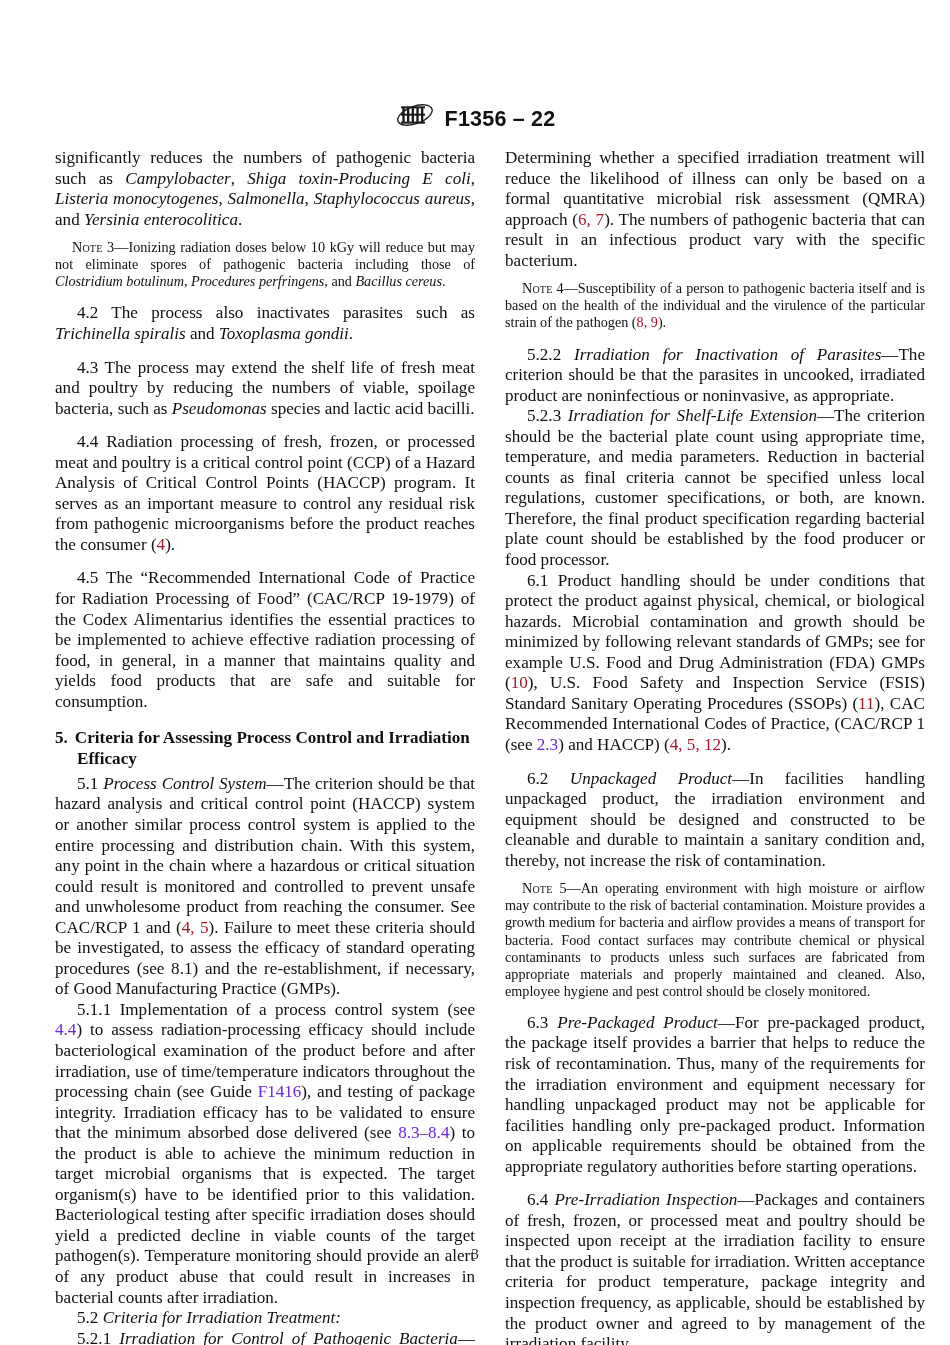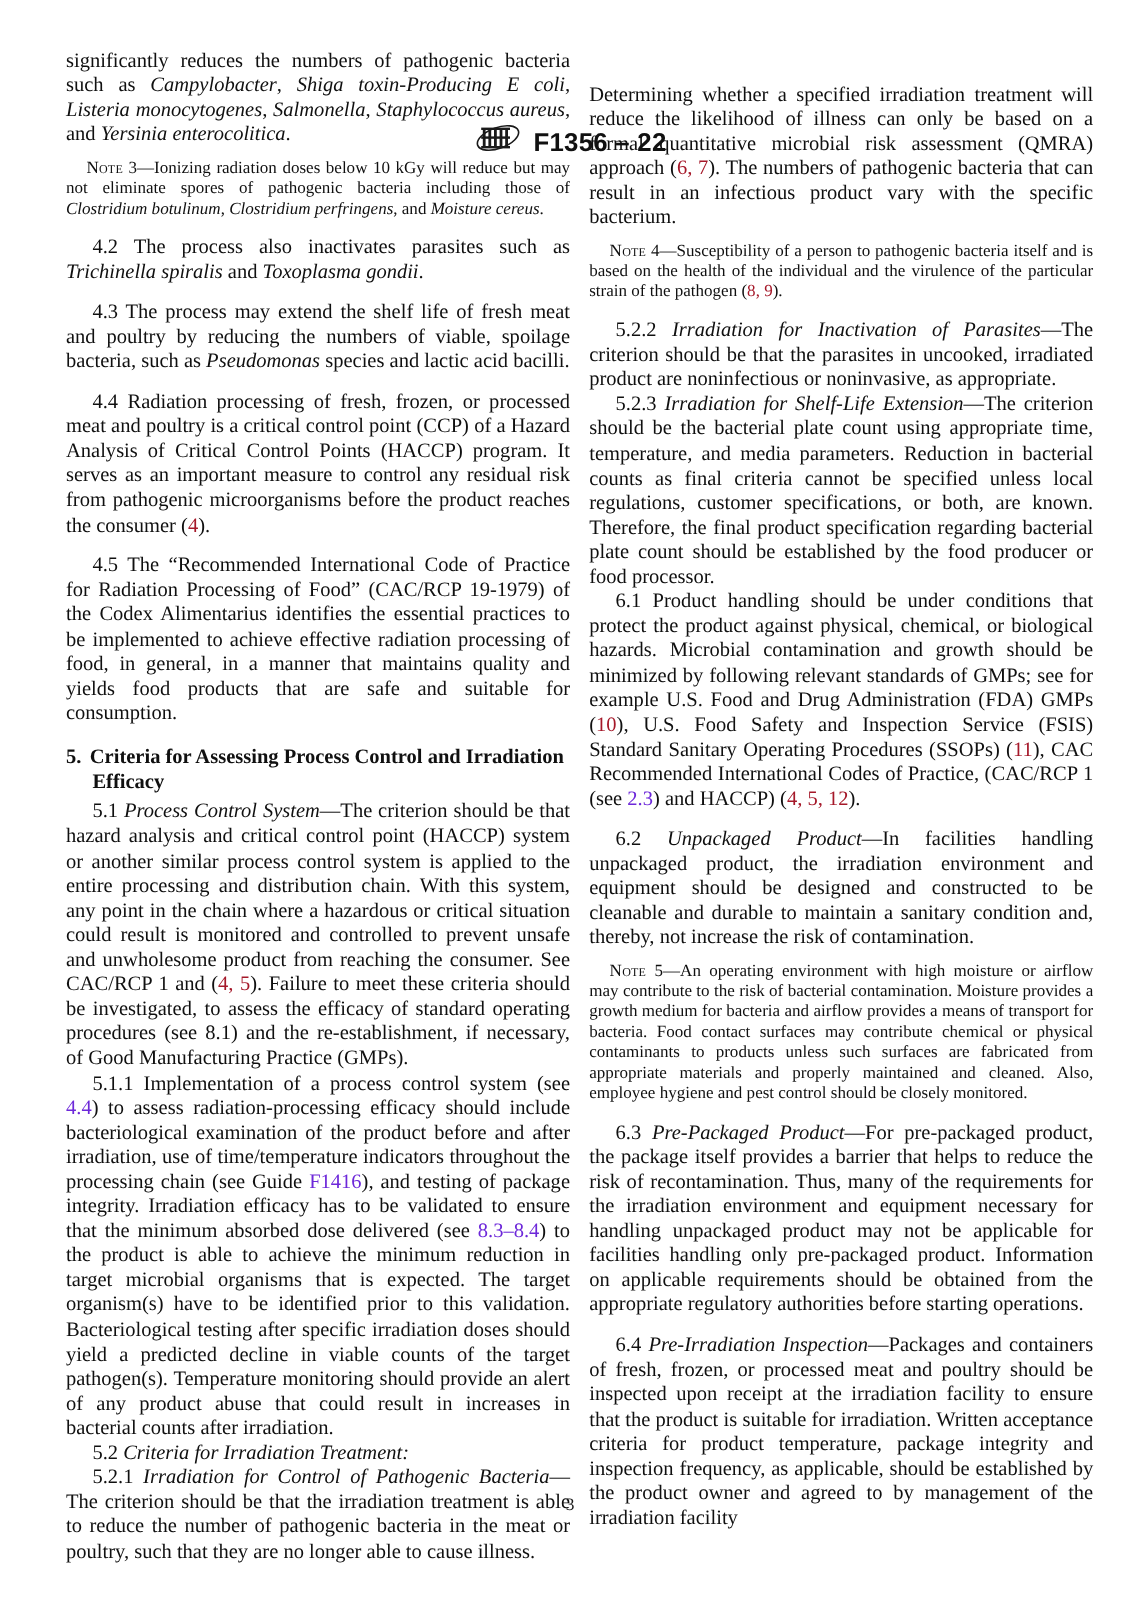--- a/index.html
+++ b/index.html
@@ -44,27 +44,26 @@
     font-weight: bold;
     font-size: 21.5px;
     letter-spacing: 0.2px;
     color: #111111;
     white-space: nowrap;
   }
 
   
   .columns {
     position: absolute;
-    top: 127px;
+    top: 148px;
     left: 55px;
     width: 840px;
     height: 1090px;
     display: flex;
-    gap: 16px;
-    align-items: center;
+    gap: 30px;
   }
   .col {
     width: 420px;
     flex: none;
   }
 
   
   p {
     margin: 0;
     font-size: 17.1px;
@@ -155,21 +154,21 @@
     </svg>
     <span class="header-title">F1356 – 22</span>
   </div>
 
   <div class="columns">
 
     <div class="col">
 
       <p class="body"><span>significantly reduces the numbers of pathogenic bacteria such as </span><i>Campylobacter</i><span>, </span><i>Shiga toxin-Producing E coli</i><span>, </span><i>Listeria monocytogenes</i><span>, </span><i>Salmonella</i><span>, </span><i>Staphylococcus aureus</i><span>, and </span><i>Yersinia enterocolitica</i><span>.</span></p>
 
-      <p class="note"><span class="note-label">Note</span><span> 3</span><span>—</span><span>Ionizing radiation doses below 10 kGy will reduce but may not eliminate spores of pathogenic bacteria including those of </span><i>Clostridium botulinum</i><span>, </span><i>Clostridium perfringens</i><span>, and </span><i>Moisture cereus</i><span>.</span></p>
+      <p class="note"><span class="note-label">Note</span><span> 3</span><span>—</span><span>Ionizing radiation doses below 10 kGy will reduce but may not eliminate spores of pathogenic bacteria including those of </span><i>Clostridium botulinum</i><span>, </span><i>Procedures perfringens</i><span>, and </span><i>Bacillus cereus</i><span>.</span></p>
 
       <p class="body indent gap"><span>4.2</span><span> The process also inactivates parasites such as </span><i>Trichinella spiralis</i><span> and </span><i>Toxoplasma gondii</i><span>.</span></p>
 
       <p class="body indent gap"><span>4.3</span><span> The process may extend the shelf life of fresh meat and poultry by reducing the numbers of viable, spoilage bacteria, such as </span><i>Pseudomonas</i><span> species and lactic acid bacilli.</span></p>
 
       <p class="body indent gap"><span>4.4</span><span> Radiation processing of fresh, frozen, or processed meat and poultry is a critical control point (CCP) of a Hazard Analysis of Critical Control Points (HACCP) program. It serves as an important measure to control any residual risk from pathogenic microorganisms before the product reaches the consumer (</span><span class="ref">4</span><span>).</span></p>
 
       <p class="body indent gap"><span>4.5</span><span> The “Recommended International Code of Practice for Radiation Processing of Food” (CAC/RCP 19-1979) of the Codex Alimentarius identifies the essential practices to be implemented to achieve effective radiation processing of food, in general, in a manner that maintains quality and yields food products that are safe and suitable for consumption.</span></p>
 
       <div class="sec-head"><span class="num">5.</span><span>Criteria for Assessing Process Control and Irradiation Efficacy</span></div>

